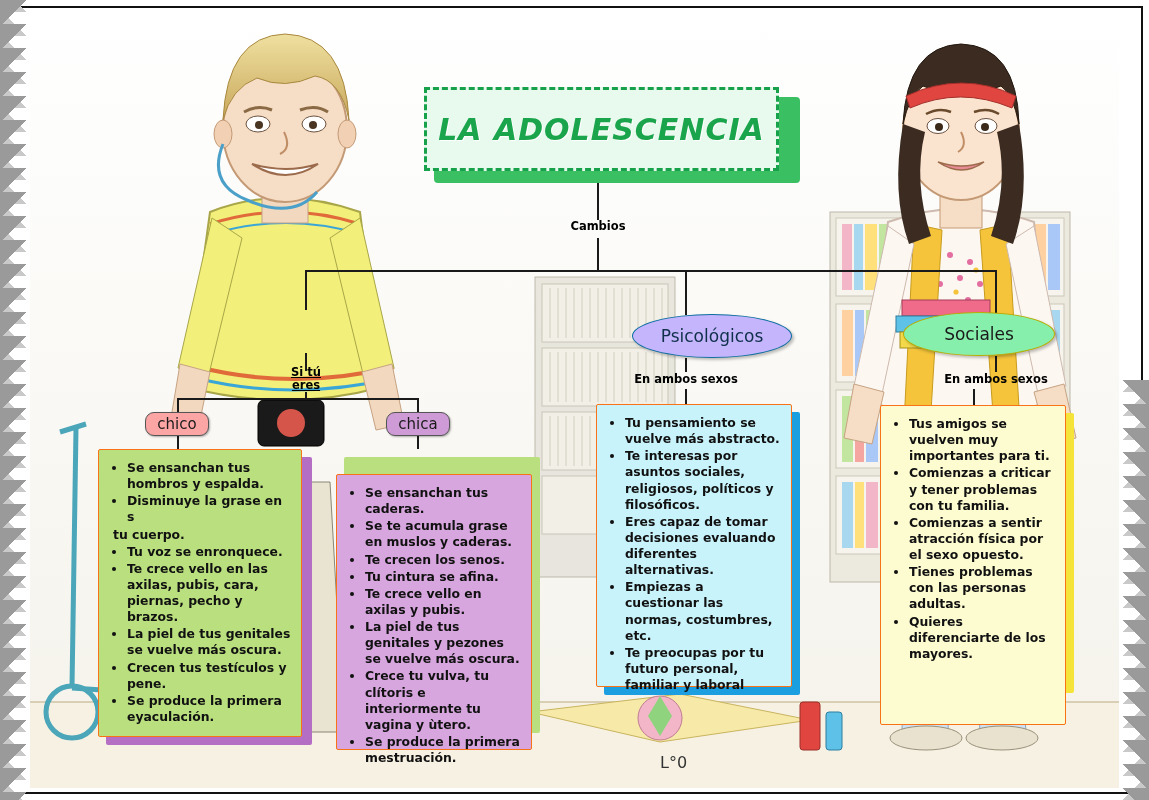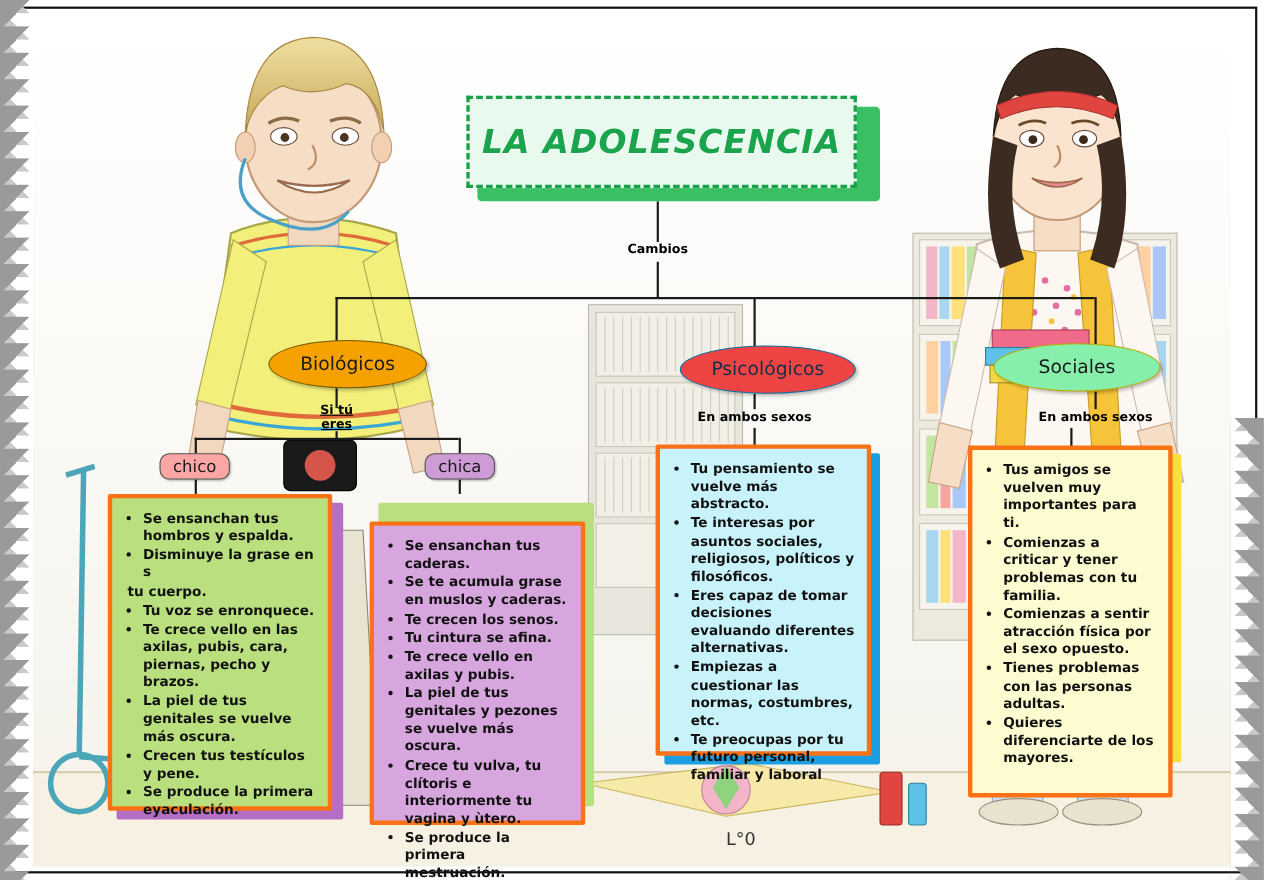--- a/index.html
+++ b/index.html
@@ -104,21 +104,21 @@
     position: absolute;
     display: flex; align-items: center; justify-content: center;
     border-radius: 50%;
     border: 1px solid #7a5c00;
     font-size: 17px;
     font-family: "DejaVu Sans", sans-serif;
     color: #1a1a1a;
     box-shadow: 2px 2px 3px rgba(0,0,0,.25);
   }
   #node-bio { left: 244px; top: 309px; width: 144px; height: 44px; background: #f5a100; }
-  #node-psi { left: 618px; top: 314px; width: 160px; height: 44px; background: #ef4444; color:#10304a; border-color:#0d6ea0;}
+  #node-psi { left: 632px; top: 314px; width: 160px; height: 44px; background: #c4b5fd; color:#10304a; border-color:#0d6ea0;}
   #node-soc { left: 903px; top: 312px; width: 152px; height: 44px; background: #86efac; border-color:#b9ac00;}
 
   
   .tag {
     position: absolute;
     border: 1px solid #555;
     border-radius: 9px;
     font-size: 15px;
     color: #1a1a1a;
     display: flex; align-items: center; justify-content: center;
@@ -127,21 +127,21 @@
   #tag-chico { left: 145px; top: 412px; width: 64px; height: 24px; background: #fca5a5; }
   #tag-chica { left: 386px; top: 412px; width: 64px; height: 24px; background: #cf9bd6; }
 
   
   .box-shadow {
     position: absolute;
     border-radius: 2px;
   }
   .box {
     position: absolute;
-    border: 4px solid #f97316;
+    border: 1px solid #f97316;
     padding: 10px 10px 8px 6px;
     border-radius: 2px;
   }
   .box ul {
     margin: 0;
     padding-left: 22px;
     list-style-type: disc;
   }
   .box li {
     font-size: 12.4px;
@@ -445,23 +445,20 @@
 
   <div class="line v" style="left:995px; top:356px; height:16px;"></div>
   <div class="conn-label" style="left:939px; top:373px; width:114px;">En ambos sexos</div>
   <div class="line v" style="left:973px; top:389px; height:17px;"></div>
 
   <div id="title-shadow"></div>
   <div id="title-box">
     <span id="title-text">LA ADOLESCENCIA</span>
   </div>
 
-  <div class="ellipse" id="node-bio">
-    <span>Biológicos</span>
-  </div>
   <div class="ellipse" id="node-psi">
     <span>Psicológicos</span>
   </div>
   <div class="ellipse" id="node-soc">
     <span>Sociales</span>
   </div>
 
   <div class="tag" id="tag-chico">
     <span>chico</span>
   </div>

